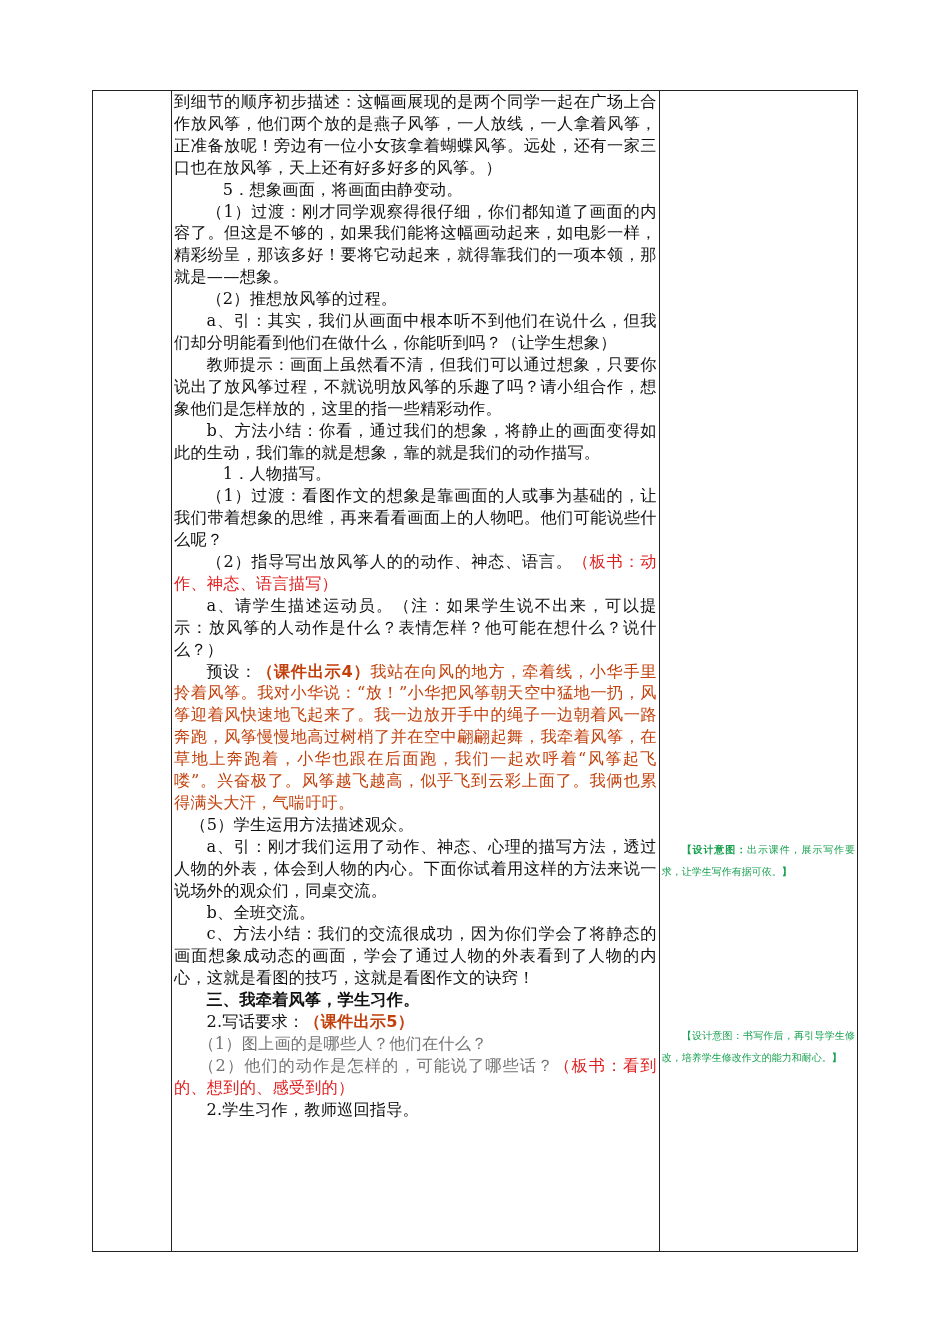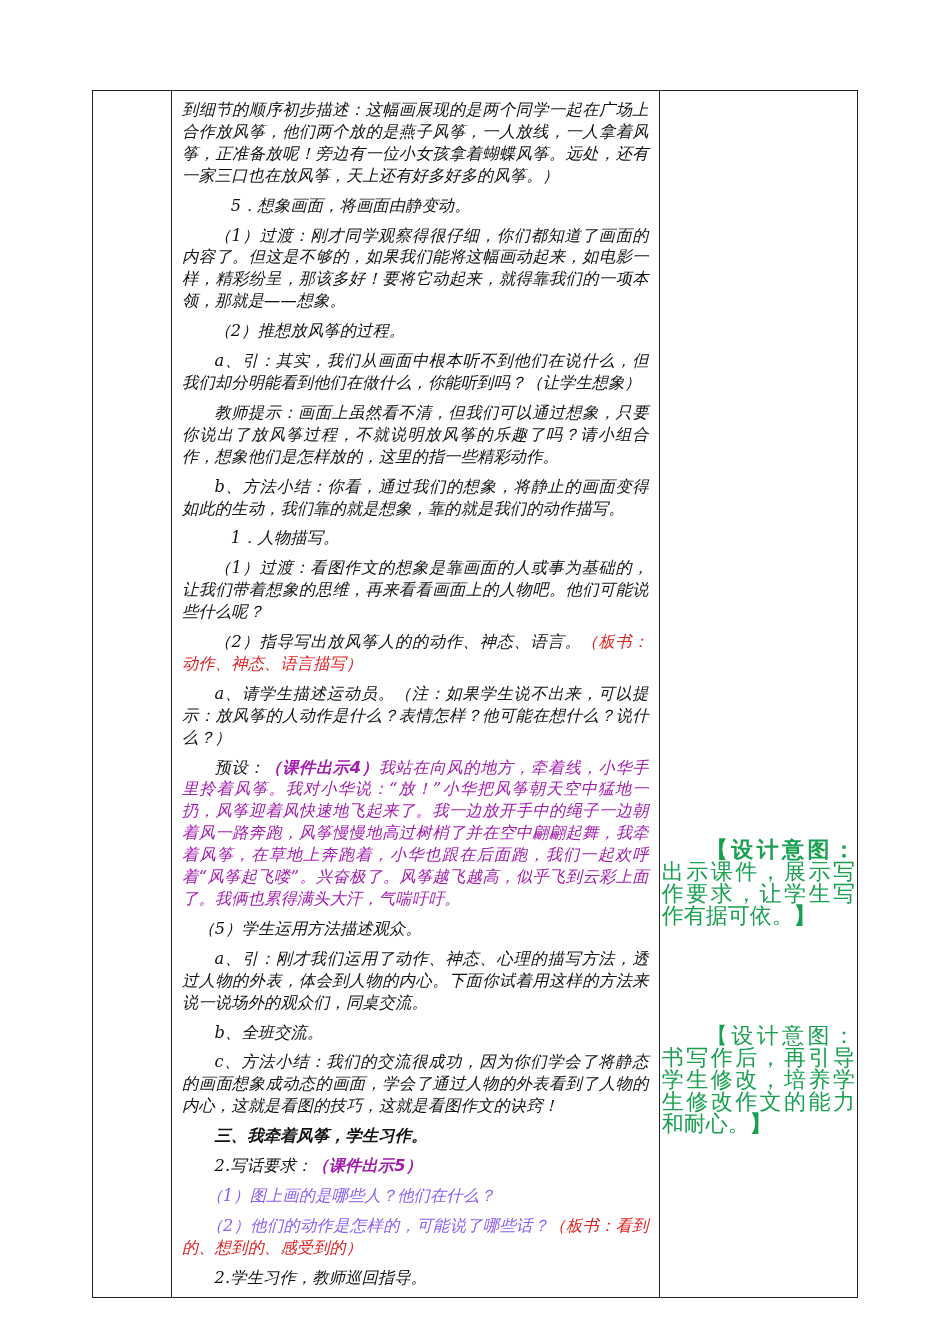--- a/index.html
+++ b/index.html
@@ -13,33 +13,33 @@
   .page-table td { border: 1.5px solid #222; vertical-align: top; padding: 0; }
   .col-a { width: 79px; }
   .col-b { width: 487px; }
   .col-c { width: 198px; }
   .content {
     padding: 0 2px 0 2px;
     font-size: 16.2px; line-height: 21.9px;
     text-align: justify; text-justify: inter-ideograph;
     letter-spacing: 0.2px;
   }
-  .content p { margin: 8px; font-style: italic; }
+  .content p { margin: 0; }
   .ind2 { text-indent: 2em; }
   .ind3 { text-indent: 3em; }
   .ind1 { text-indent: 1em; }
   .ind15 { text-indent: 1.5em; }
   .red { color: #e02020; }
-  .blue { color: #a21caf; }
-  .blue-soft { color: #8b5cf6; }
+  .blue { color: #c2410c; }
+  .blue-soft { color: #737373; }
   .bold { font-weight: bold; font-family: "DejaVu Sans", "Liberation Sans", sans-serif; }
   .note-cell { position: relative; }
   .note {
     position: absolute; left: 2px; right: 2px;
-    font-size: 22px; line-height: 22px; color: #18a050;
+    font-size: 10px; line-height: 22px; color: #18a050;
     text-align: justify; text-justify: inter-character;
   }
   .note .strong { font-weight: bold; font-family: "DejaVu Sans", "Liberation Sans", sans-serif; }
   .note1 { top: 748px; }
   .note2 { top: 934px; }
 </style>
 </head>
 <body>
 
 <table class="page-table">

